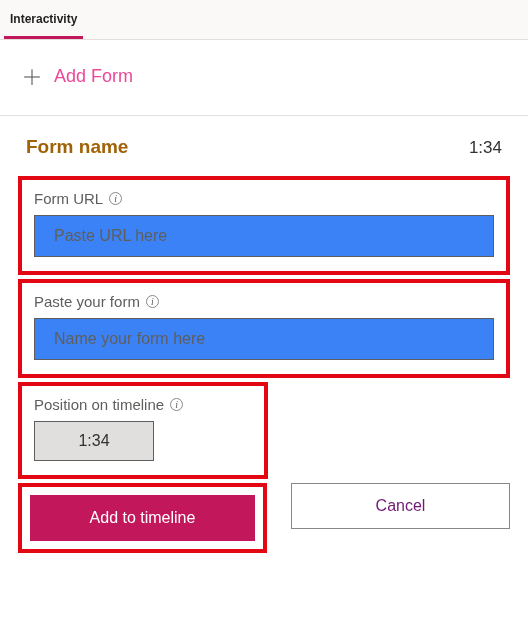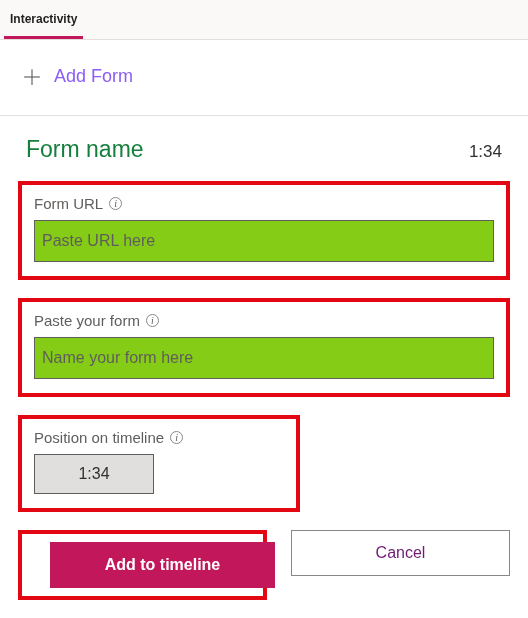--- a/index.html
+++ b/index.html
@@ -32,51 +32,51 @@
       gap: 12px;
       padding: 4px 0 28px 4px;
       cursor: pointer;
     }
     .add-form-row .icon {
       width: 20px; height: 20px; display: flex; align-items: center; justify-content: center;
       color: #605e5c;
     }
     .add-form-row .label {
       font-size: 18px;
-      color: #8b5cf6;
+      color: #ec4899;
     }
     .divider {
       border: none;
       border-top: 1px solid #e1dfdd;
       margin-bottom: 20px;
       margin-left: -18px; margin-right: -18px;
     }
     .header-row {
       display: flex;
       justify-content: space-between;
       align-items: baseline;
       padding: 0 8px 18px 8px;
     }
     .header-row .title {
-      font-size: 23px;
-      color: #15803d;
-      font-weight: 400;
+      font-size: 19px;
+      color: #a16207;
+      font-weight: 700;
     }
     .header-row .time {
       font-size: 17px;
       color: #323130;
     }
     .hl-box {
       border: 4px solid #e30613;
       padding: 10px 12px 14px 12px;
-      margin-bottom: 18px;
+      margin-bottom: 4px;
       background: #fff;
     }
     .hl-box.narrow {
-      width: 282px;
+      width: 250px;
     }
     .hl-box.btnwrap {
       width: 250px;
       padding: 8px;
     }
     .field-label {
       font-size: 15px;
       color: #605e5c;
       margin-bottom: 8px;
       display: flex;
@@ -85,24 +85,24 @@
     }
     .info-icn {
       width: 13px; height: 13px; border: 1px solid #8a8886; border-radius: 50%;
       display: inline-flex; align-items: center; justify-content: center;
       font-size: 10px; color: #605e5c; font-style: italic; font-family: serif;
       line-height: 1;
     }
     .text-input {
       width: 100%;
       border: 1px solid #605e5c;
-      padding: 11px 7px;
+      padding: 11px 19px;
       font-size: 16px;
       color: #323130;
-      background: #84cc16;
+      background: #3b82f6;
       outline: none;
     }
     .text-input::placeholder { color: #605e5c; }
     .time-input {
       width: 120px;
       border: 1px solid #605e5c;
       background: #e1dfdd;
       padding: 10px 0;
       text-align: center;
       font-size: 16px;
@@ -122,23 +122,22 @@
       color: #701a75;
       cursor: pointer;
       display: flex;
       align-items: center;
       justify-content: center;
     }
     .btn.primary {
       background: #c2185b;
       border-color: #c2185b;
       color: #fff;
-      font-weight: 700;
+      font-weight: 400;
       width: 100%;
-      margin-left: 20px;
     }
     .btn.secondary {
       width: 220px;
     }
   </style>
 </head>
 <body>
 
 <div class="tab-bar">
   <div class="tab">

